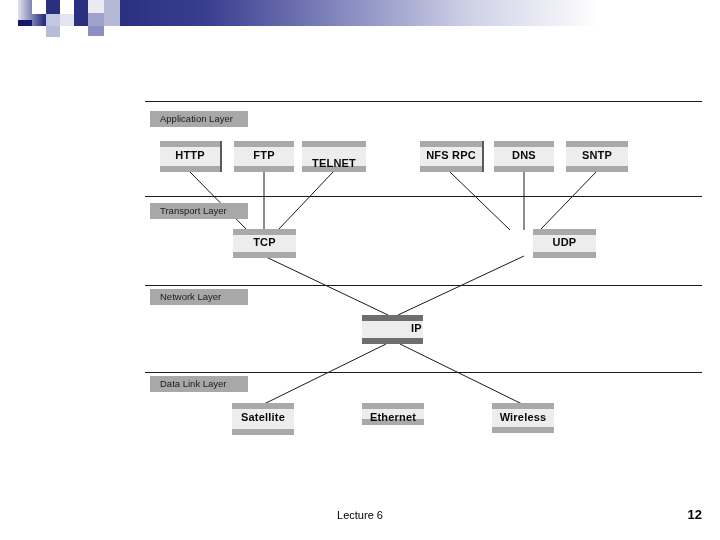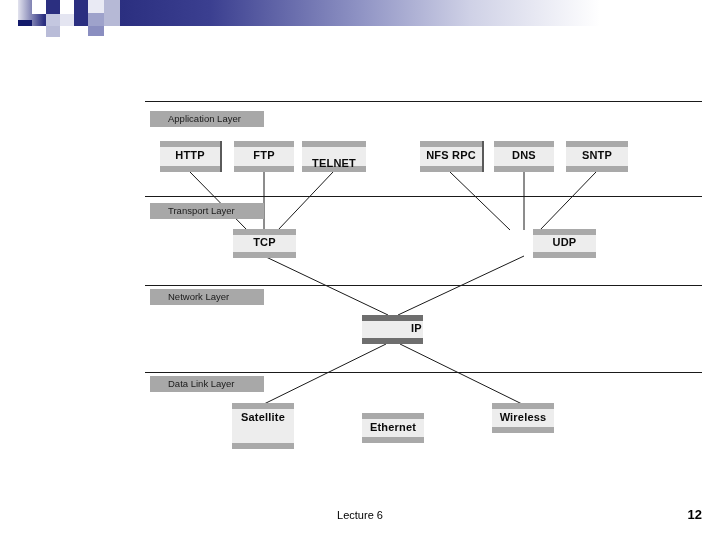--- a/index.html
+++ b/index.html
@@ -74,21 +74,21 @@
     border-top: 1.4px solid #1a1a1a;
   }
 
   .layer-label {
     position: absolute;
     background: #a8a8a8;
     color: #1a1a1a;
     font-size: 9.5px;
     line-height: 16px;
     height: 16px;
-    padding: 0 18px;
+    padding: 0 10px;
     white-space: nowrap;
     font-family: "Liberation Sans", sans-serif;
   }
 
   
   .pbox {
     position: absolute;
     background: #ededed;
     border-top: 6px solid #a9a9a9;
     border-bottom: 6px solid #a9a9a9;
@@ -212,24 +212,24 @@
       <span style="margin-top:1px;">TCP</span>
     </div>
     <div class="pbox" style="left:493px; top:229px; width:63px; height:29px;margin-left:40px;">
       <span style="margin-top:1px;">UDP</span>
     </div>
 
     <div class="pbox dark-band" style="left:362px; top:315px; width:61px; height:29px;padding-left:48px;">
       <span style="margin-top:1px;">IP</span>
     </div>
 
-    <div class="pbox" style="left:232px; top:403px; width:62px; height:46px;">
+    <div class="pbox" style="left:232px; top:403px; width:62px; height:32px;">
       <span style="margin-top:2px;">Satellite</span>
     </div>
-    <div class="pbox" style="left:362px; top:413px; width:62px; height:30px;">
+    <div class="pbox" style="left:362px; top:403px; width:62px; height:22px;">
       <span style="margin-top:2px;">Ethernet</span>
     </div>
     <div class="pbox" style="left:492px; top:403px; width:62px; height:30px;">
       <span style="margin-top:2px;">Wireless</span>
     </div>
 
   </div>
 
   <div id="footer-text">Lecture 6</div>
   <div id="page-number">12</div>

